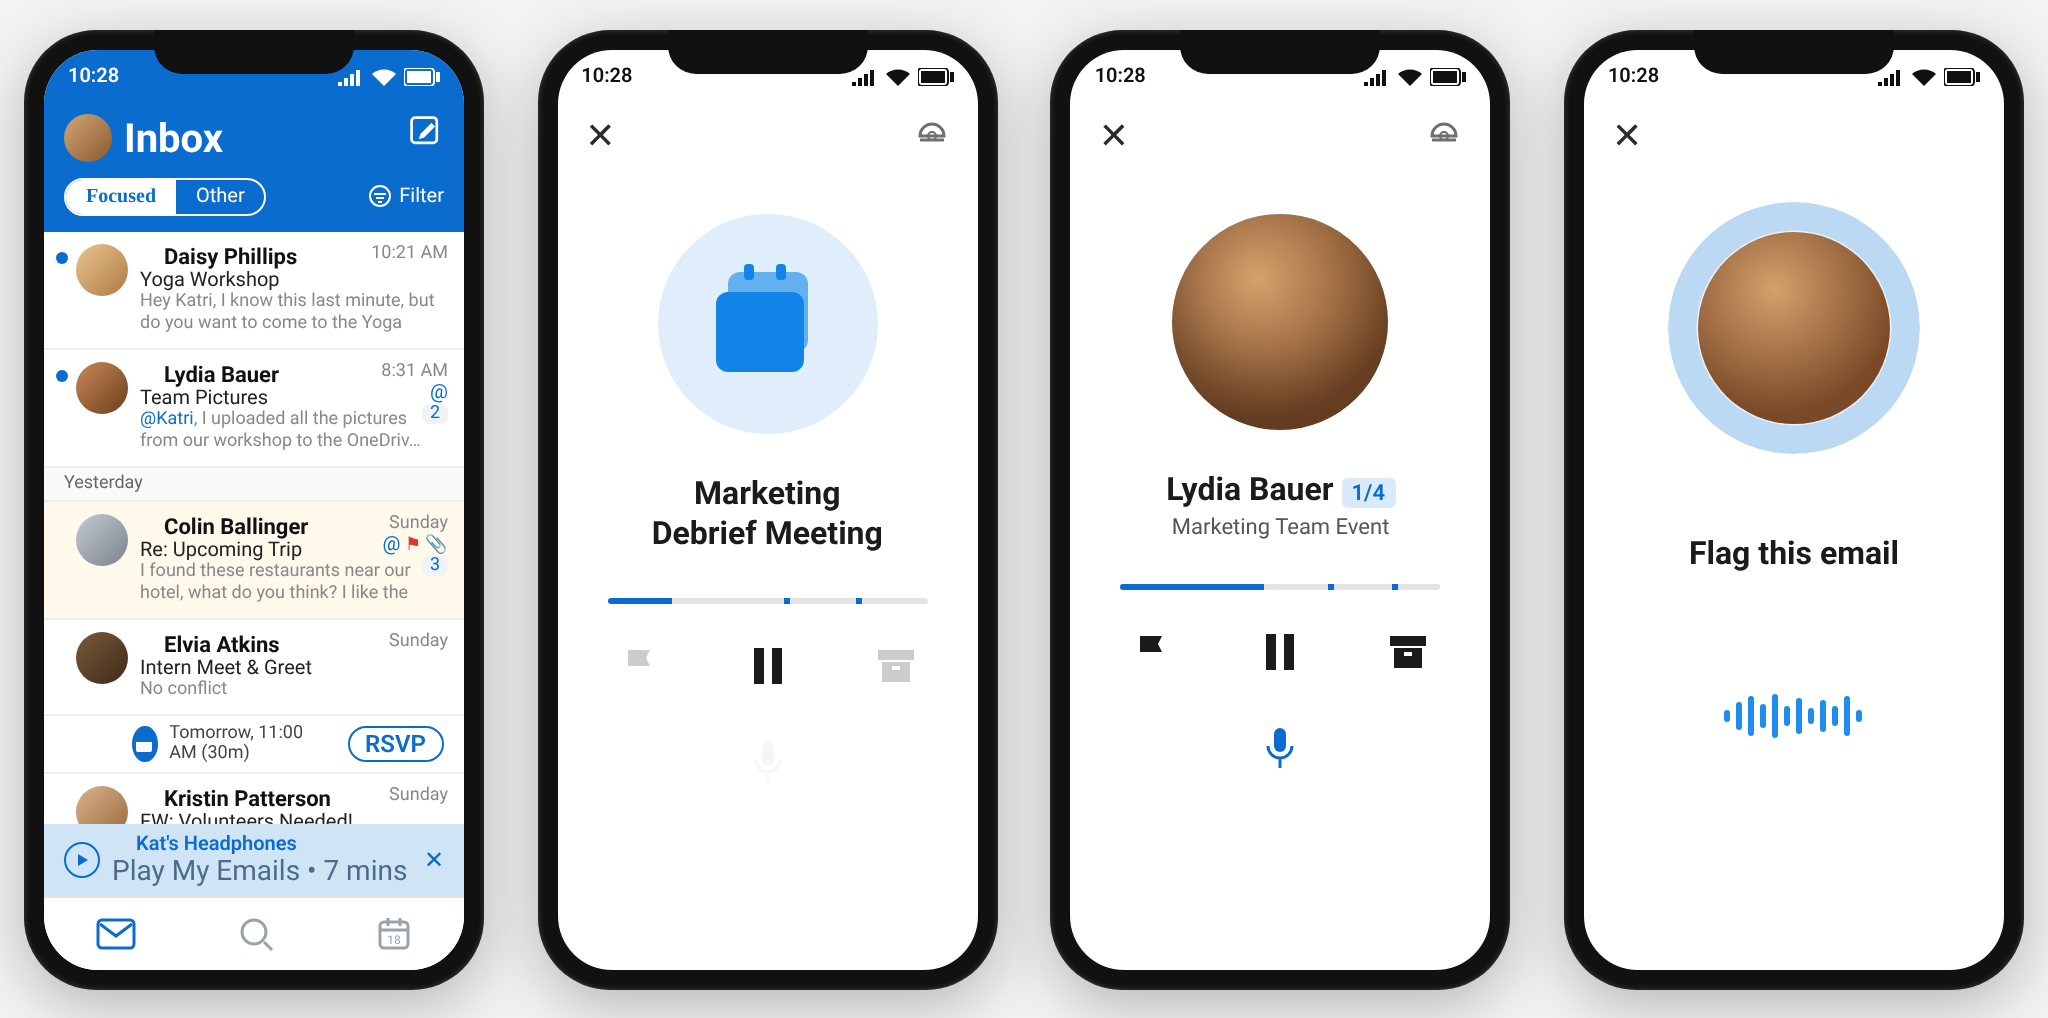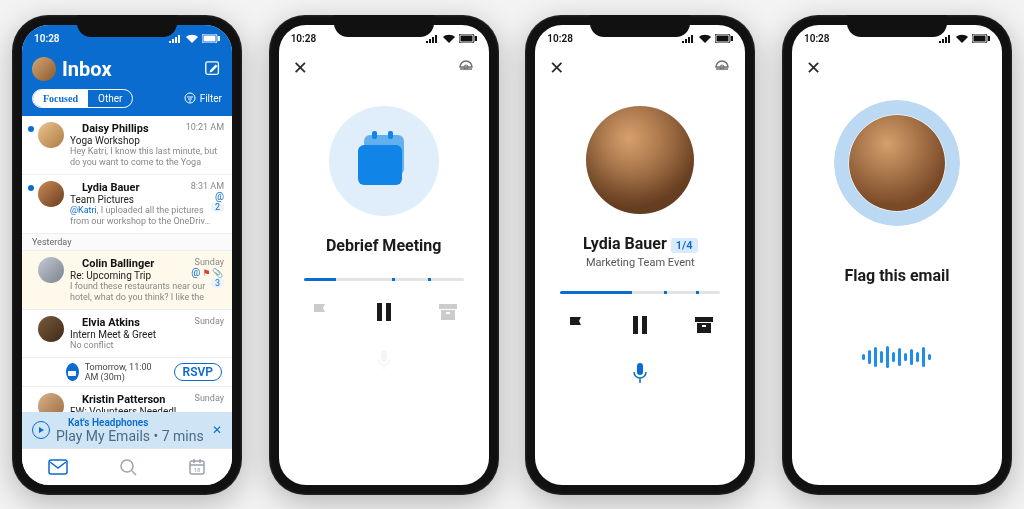--- a/index.html
+++ b/index.html
@@ -6,21 +6,21 @@
   .stage { width:1024px; height:509px; background:#f3f3f3; position:relative; display:flex; align-items:center; justify-content:space-between; padding:0 12px; box-sizing:border-box;}
   .phone { width:230px; height:480px; background:#111; border-radius:36px; padding:10px; box-sizing:border-box; position:relative; box-shadow:0 8px 30px rgba(0,0,0,.25), inset 0 0 3px rgba(255,255,255,.2);}
   .screen { width:100%; height:100%; background:#fff; border-radius:27px; overflow:hidden; position:relative; }
   .notch { position:absolute; top:0; left:50%; transform:translateX(-50%); width:100px; height:22px; background:#111; border-radius:0 0 14px 14px; z-index:50;}
   .statusbar { height:28px; display:flex; align-items:center; justify-content:space-between; padding:0 12px; font-size:10px; font-weight:600; position:relative; z-index:1;}
   .statusbar .right { display:flex; gap:3px; align-items:center;}
   .sig,.wifi,.bat { display:inline-block;}
   
   .s1 .statusbar { background:#0a6cce; color:#fff; }
   .hdr { background:#0a6cce; color:#fff; padding:4px 10px 8px; }
-  .hdr .row1{display:flex;align-items:center;gap:6px;}
+  .hdr .row1{display:flex;gap:6px;}
   .hdr .title{font-size:20px;font-weight:700;flex:1;}
   .avatar{width:24px;height:24px;border-radius:50%;background:linear-gradient(135deg,#d2a679,#8b5a2b);}
   .compose{width:18px;height:18px;}
   .hdr .row2{display:flex;align-items:center;margin-top:8px;gap:6px;}
   .pillgroup{display:flex;border:1px solid #fff;border-radius:12px;overflow:hidden;font-size:10px;}
   .pill{padding:3px 10px;color:#fff;}
   .pill.active{background:#fff;color:#0a6cce;font-weight:600;font-family:Liberation Serif, serif;}
   .filter{margin-left:auto;font-size:10px;color:#fff;display:flex;align-items:center;gap:4px;}
   .list{font-size:10px;}
   .item{display:flex;padding:6px 8px 6px 6px;border-bottom:1px solid #eee;position:relative;}
@@ -274,20 +274,21 @@
     <div class="center">
       <div class="bigcircle">
         <div class="calendar">
           <div class="back"></div>
               <div class="front"></div>
               <div class="tab1"></div>
               <div class="tab2"></div>
         </div>
       </div>
       <div class="ptitle">
+        <div>Marketing</div>
         <div>Debrief Meeting</div>
       </div>
       <div class="progress">
         <div class="fill" style="width:20%"></div>
         <div class="dotm" style="left:55%"></div>
         <div class="dotm" style="left:78%"></div>
       </div>
       <div class="controls">
         <div class="flag dim">
               <svg width="18" height="20">

